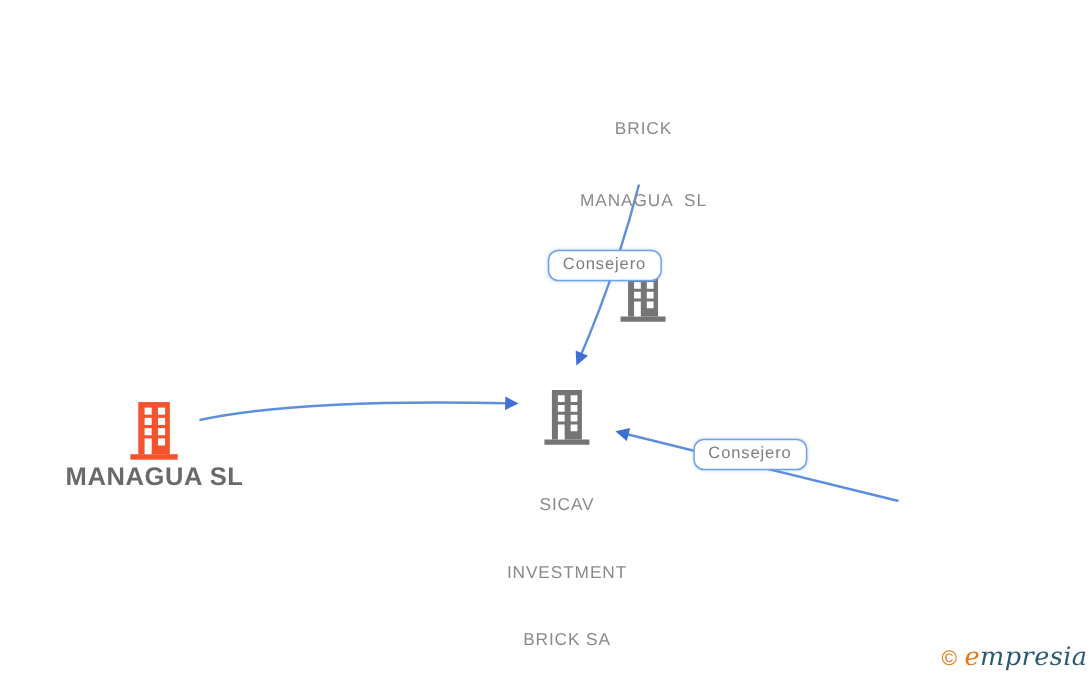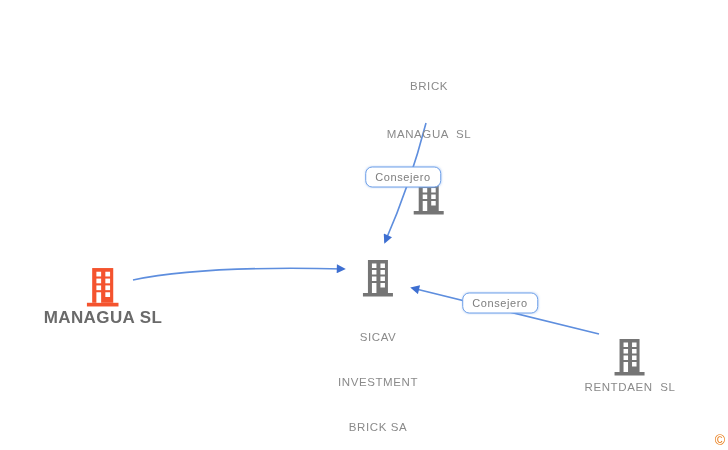--- a/index.html
+++ b/index.html
@@ -124,38 +124,24 @@
       <rect x="10" y="24" width="4.5" height="10" fill="#fff"></rect>
       <rect x="18.5" y="24" width="4.5" height="4.5" fill="#fff"></rect>
     </svg>
     <div class="node-label tight">
       <div>SICAV</div>
       <div>INVESTMENT</div>
       <div>BRICK SA</div>
     </div>
   </div>
 
-  <div class="node" style="left:630px;top:335px;">
-    <svg class="bldg gray" width="32" height="38" viewBox="0 0 32 38">
-      <rect x="6" y="1" width="20" height="33" fill="currentColor"></rect>
-      <rect x="1" y="34" width="30" height="3.5" fill="currentColor"></rect>
-      <rect x="10" y="4.5" width="4.5" height="4.5" fill="#fff"></rect>
-      <rect x="18.5" y="4.5" width="4.5" height="4.5" fill="#fff"></rect>
-      <rect x="10" y="11" width="4.5" height="4.5" fill="#fff"></rect>
-      <rect x="18.5" y="11" width="4.5" height="4.5" fill="#fff"></rect>
-      <rect x="10" y="17.5" width="4.5" height="4.5" fill="#fff"></rect>
-      <rect x="18.5" y="17.5" width="4.5" height="4.5" fill="#fff"></rect>
-      <rect x="10" y="24" width="4.5" height="10" fill="#fff"></rect>
-      <rect x="18.5" y="24" width="4.5" height="4.5" fill="#fff"></rect>
-    </svg>
-    <div class="node-label">RENTDAEN  SL</div>
-  </div>
 
   <div class="edge-label" style="left:403px;top:177px;">Consejero</div>
 
 
   <div class="edge-label" style="left:500px;top:303px;">Consejero</div>
 
   <div class="watermark">
     <span class="copy">©</span>
+    <span class="brand"><span class="brand-e">e</span><span class="brand-rest">mpresia</span></span>
   </div>
 
 </div>
 
 </body></html>

